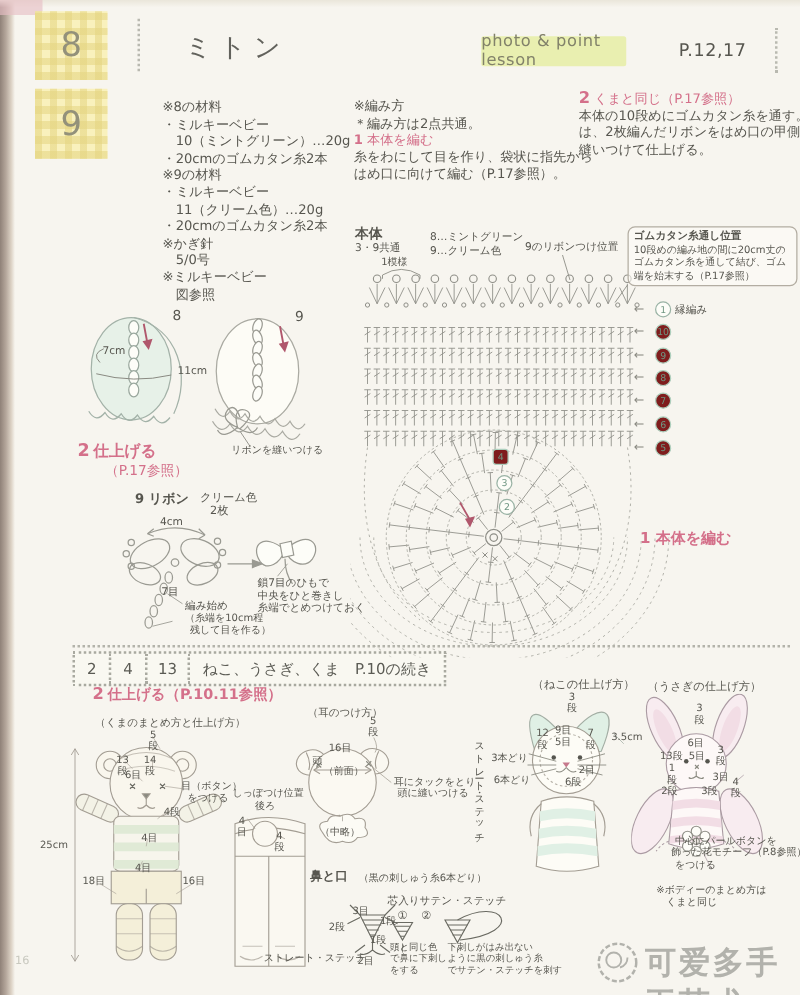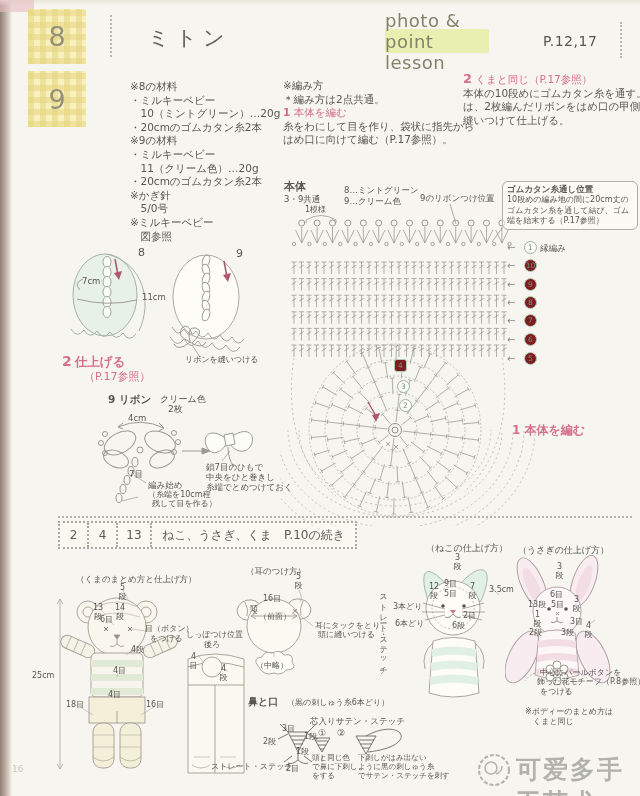--- a/index.html
+++ b/index.html
@@ -14,22 +14,22 @@
 .pink{color:#d4708a}.bold{font-weight:bold}
 .stk{white-space:normal;word-break:break-all;width:11px;line-height:9px;text-align:center;font-size:8px}
 .stk2{white-space:normal;word-break:break-all;width:12px;line-height:9px;text-align:center;font-size:8px}
 .vert{writing-mode:vertical-rl;font-size:8px;letter-spacing:1px}
 .tab{position:absolute;left:28px;width:58px;height:55px;display:flex;align-items:center;justify-content:center;
   font-size:27px;color:#93917a;background-color:#f9f1bd;
   background-image:repeating-linear-gradient(90deg,rgba(228,212,128,.55) 0 6px,rgba(255,255,255,0) 6px 12px),
   repeating-linear-gradient(0deg,rgba(228,212,128,.55) 0 6px,rgba(255,255,255,0) 6px 12px)}
 .dotv{position:absolute;width:0;border-left:2px dotted #b9b9b0}
 .doth{position:absolute;height:0;border-top:2px dotted #b3b3aa}
-.badge{position:absolute;left:385px;top:29px;width:104px;height:24px;background:#e9efb0;
-  display:flex;align-items:center;justify-content:center;font-size:18px;color:#82826a;border-radius:2px;letter-spacing:.5px}
+.badge{position:absolute;left:385px;top:29px;width:116px;height:24px;background:#e9efb0;
+  display:flex;align-items:center;justify-content:center;font-size:13px;color:#82826a;border-radius:2px;letter-spacing:.5px}
 .circled{position:absolute;width:13px;height:13px;border:1px solid #9ab3a5;border-radius:50%;
   display:flex;align-items:center;justify-content:center;font-size:7.5px;color:#6f9682;background:#fdfdf8;box-sizing:border-box}
 .teal{background:#7f1d1d;border-color:#aed0be}
 .sq{border-radius:3px}
 .arrow{color:#8a8a82;font-size:10px;font-style:normal}
 .col{position:absolute;font-size:10.5px;line-height:13.6px;white-space:nowrap}
 .ebox{position:absolute;left:502px;top:181px;width:136px;border:1px solid #b3ada2;border-radius:6px;
   padding:2px 4px;font-size:8px;line-height:1.3;background:rgba(253,252,246,.6);box-sizing:border-box;white-space:normal}
 .s2box{position:absolute;left:58px;top:521px;display:inline-flex;border:2px dotted #a9a9a0;height:24px;align-items:stretch;font-size:12px;color:#5b5b54;background:rgba(253,252,246,.4)}
 .s2box .cell{display:flex;align-items:center;justify-content:center;border-right:2px dotted #a9a9a0}
@@ -250,20 +250,21 @@
   <div class="lbl s85" style="left:206px;top:472px">中央をひと巻きし</div>
   <div class="lbl s85" style="left:206px;top:482px">糸端でとめつけておく</div>
 
   <div class="doth" style="left:58px;top:516px;width:574px"></div>
   <div class="s2box">
     <div class="cell" style="width:27px">2</div>
     <div class="cell" style="width:27px">4</div>
     <div class="cell" style="width:32px">13</div>
     <div class="cell" style="border-right:none;padding:0 10px">ねこ、うさぎ、くま　P.10の続き</div>
   </div>
+  <div class="lbl" style="left:74px;top:548px"><span class="pink bold" style="font-size:13px">2</span> <span class="pink bold" style="font-size:11.5px">仕上げる（P.10.11参照）</span></div>
 
   <svg style="left:48px;top:583px" width="146" height="205" viewBox="0 0 146 205">
     <g stroke="#a39d93" fill="none" stroke-width="0.9">
       <circle cx="40" cy="29" r="11" fill="#f9f6ed"></circle>
         <circle cx="98" cy="29" r="11" fill="#f9f6ed"></circle>
       <circle cx="40" cy="29" r="5"></circle>
         <circle cx="98" cy="29" r="5"></circle>
       <circle cx="69" cy="44" r="29" fill="#f9f6ed"></circle>
       <path d="M48,24 Q69,14 90,24" opacity=".6"></path>
         <path d="M46,34 Q69,26 92,34" opacity=".5"></path>

